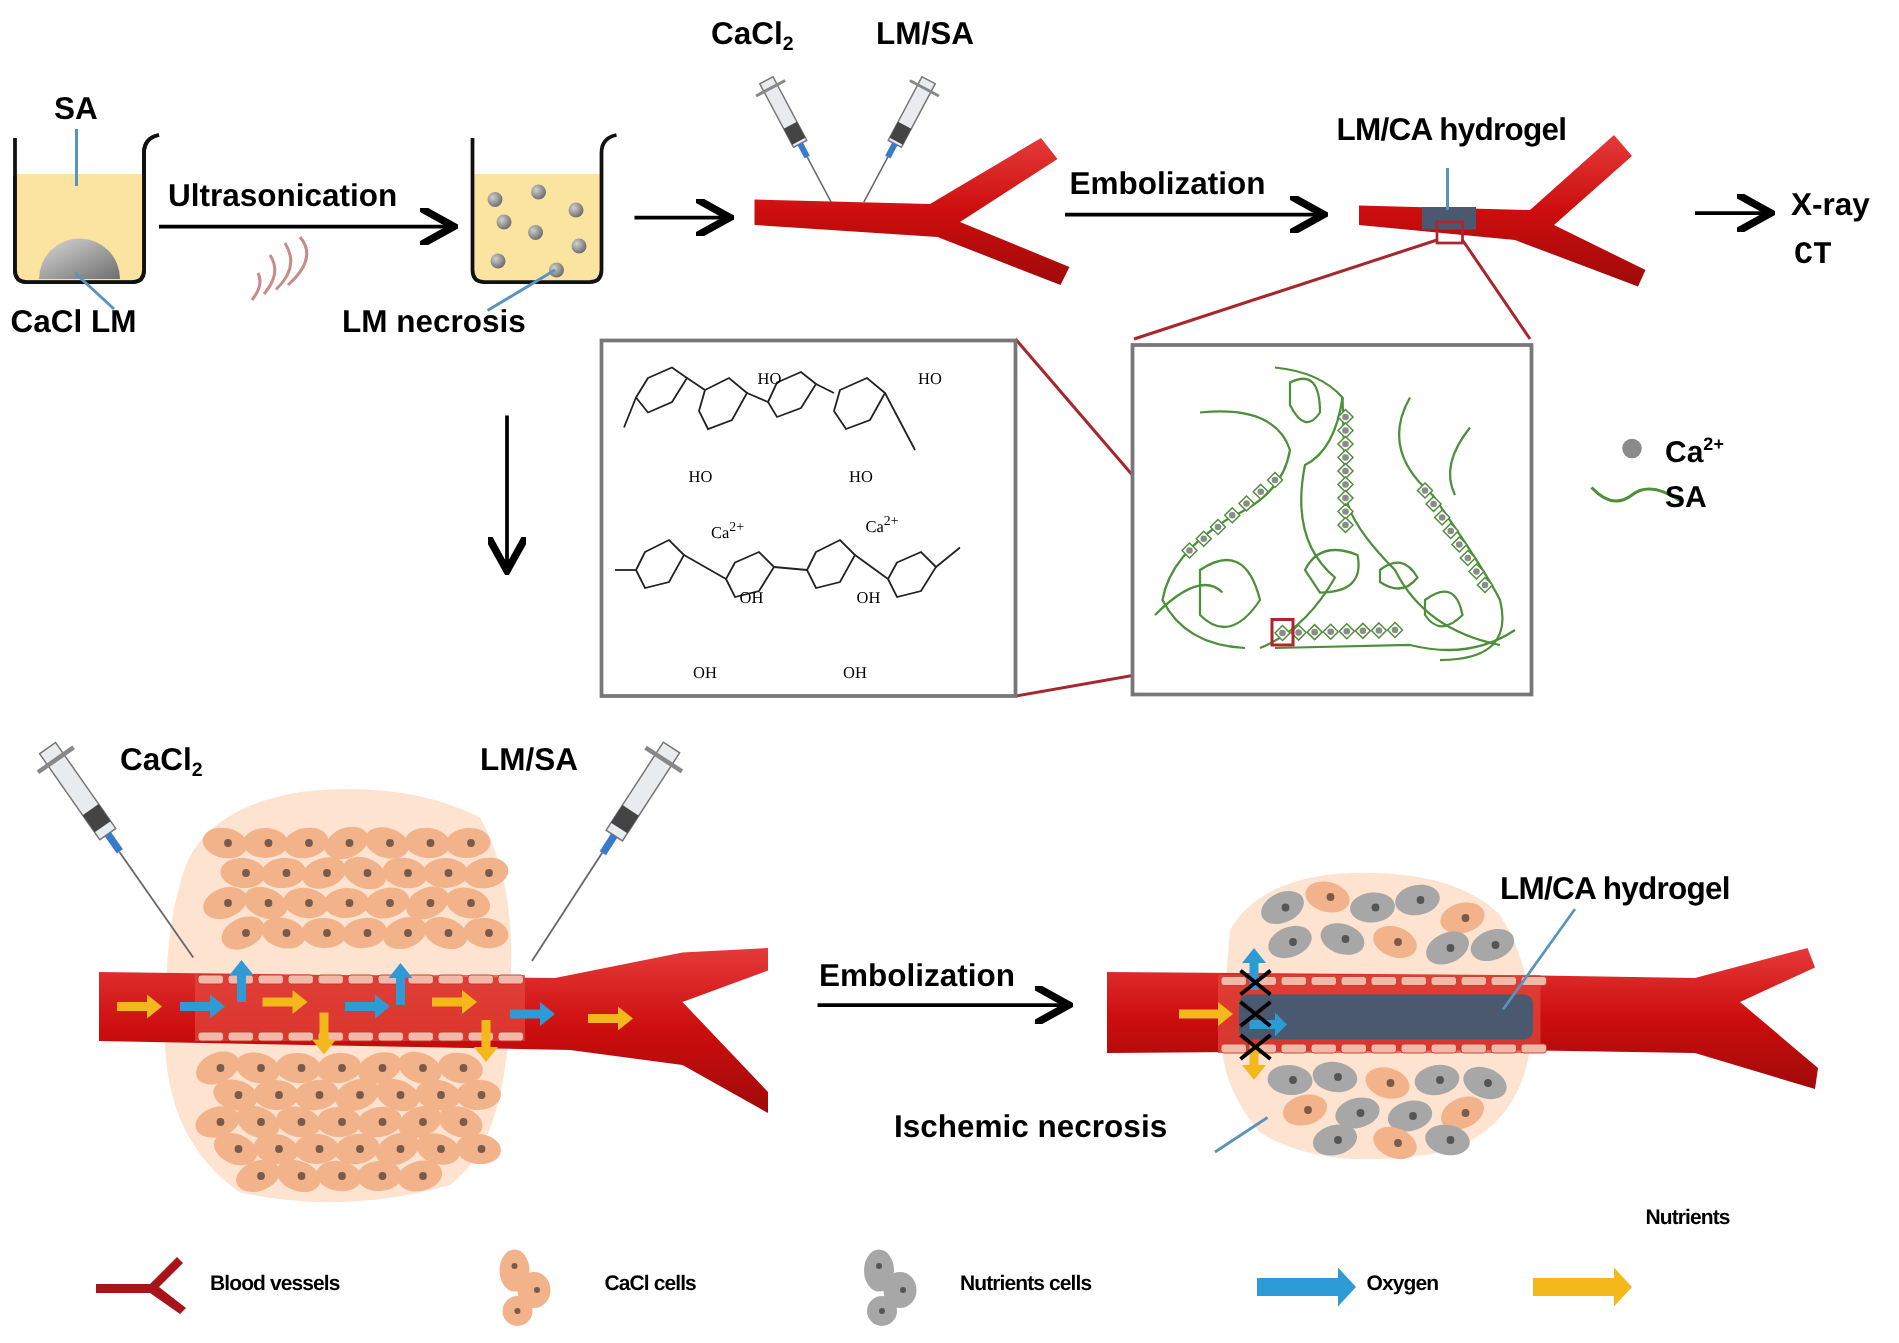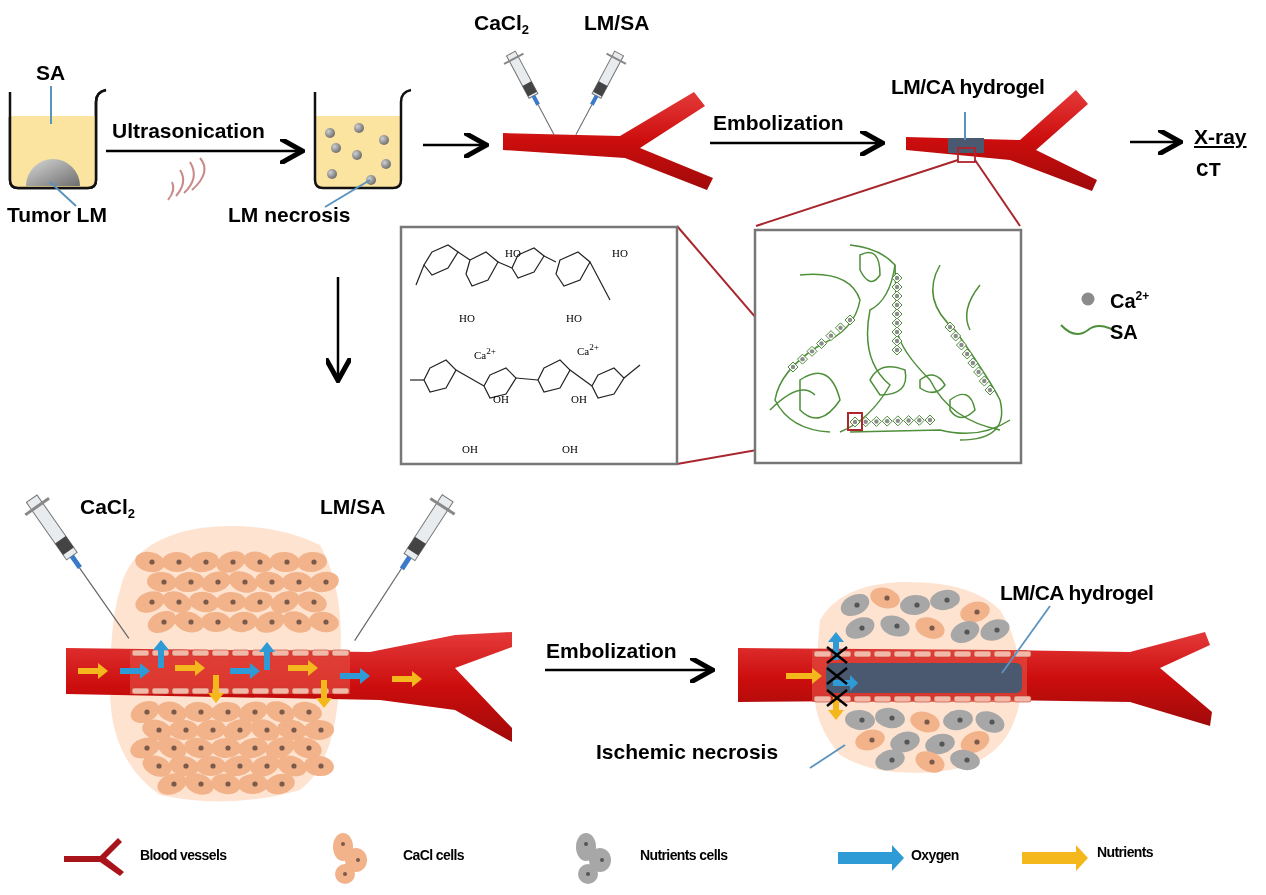--- a/index.html
+++ b/index.html
@@ -687,30 +687,30 @@
           <circle cx="586" cy="844" r="2"></circle>
           <circle cx="602" cy="860" r="2"></circle>
           <circle cx="588" cy="874" r="2"></circle>
         </g>
   </g>
   <path d="M838,852 L892,852 L892,845 L904,858 L892,871 L892,864 L838,864 Z" fill="#2f9bd6"></path>
   <path d="M1022,852 L1076,852 L1076,845 L1088,858 L1076,871 L1076,864 L1022,864 Z" fill="#f5b81c"></path>
 </svg>
 
 <div class="lbl" style="left:36px;top:62px;">SA</div>
-<div class="lbl" style="left:7px;top:204px;">Tumor LM</div>
+<div class="lbl" style="left:7px;top:204px;">CaCl LM</div>
 <div class="lbl" style="left:112px;top:120px;">Ultrasonication</div>
 <div class="lbl" style="left:228px;top:204px;">LM necrosis</div>
 
 <div class="lbl" style="left:474px;top:12px;"><span>CaCl</span><sub>2</sub></div>
 <div class="lbl" style="left:584px;top:12px;">LM/SA</div>
 
 <div class="lbl" style="left:713px;top:112px;">Embolization</div>
 <div class="lbl" style="left:891px;top:76px;letter-spacing:-0.5px;">LM/CA hydrogel</div>
-<div class="lbl" style="left:1194px;top:126px;text-decoration:underline;">X-ray</div>
+<div class="lbl" style="left:1194px;top:126px;">X-ray</div>
 <div class="lbl" style="left:1196px;top:160px;font-family:Liberation Mono, monospace;">CT</div>
 
 <div class="chem" style="left:474px;top:347px;"><span>Ca</span><sup>2+</sup></div>
 <div class="chem" style="left:577px;top:343px;"><span>Ca</span><sup>2+</sup></div>
 <div class="chem" style="left:505px;top:248px;">HO</div>
 <div class="chem" style="left:612px;top:248px;">HO</div>
 <div class="chem" style="left:459px;top:313px;">HO</div>
 <div class="chem" style="left:566px;top:313px;">HO</div>
 <div class="chem" style="left:493px;top:394px;">OH</div>
 <div class="chem" style="left:571px;top:394px;">OH</div>
@@ -723,15 +723,15 @@
 <div class="lbl" style="left:80px;top:496px;"><span>CaCl</span><sub>2</sub></div>
 <div class="lbl" style="left:320px;top:496px;">LM/SA</div>
 <div class="lbl" style="left:546px;top:640px;">Embolization</div>
 <div class="lbl" style="left:1000px;top:582px;letter-spacing:-0.5px;">LM/CA hydrogel</div>
 <div class="lbl" style="left:596px;top:741px;text-align:center;">Ischemic necrosis</div>
 
 <div class="legend-lbl" style="left:140px;top:848px;">Blood vessels</div>
 <div class="legend-lbl" style="left:403px;top:848px;">CaCl cells</div>
 <div class="legend-lbl" style="left:640px;top:848px;">Nutrients cells</div>
 <div class="legend-lbl" style="left:911px;top:848px;text-align:center;">Oxygen</div>
-<div class="legend-lbl" style="left:1097px;top:804px;margin-top:41px;">Nutrients</div>
+<div class="legend-lbl" style="left:1097px;top:804px;">Nutrients</div>
 
 </div>
 
 </body></html>

